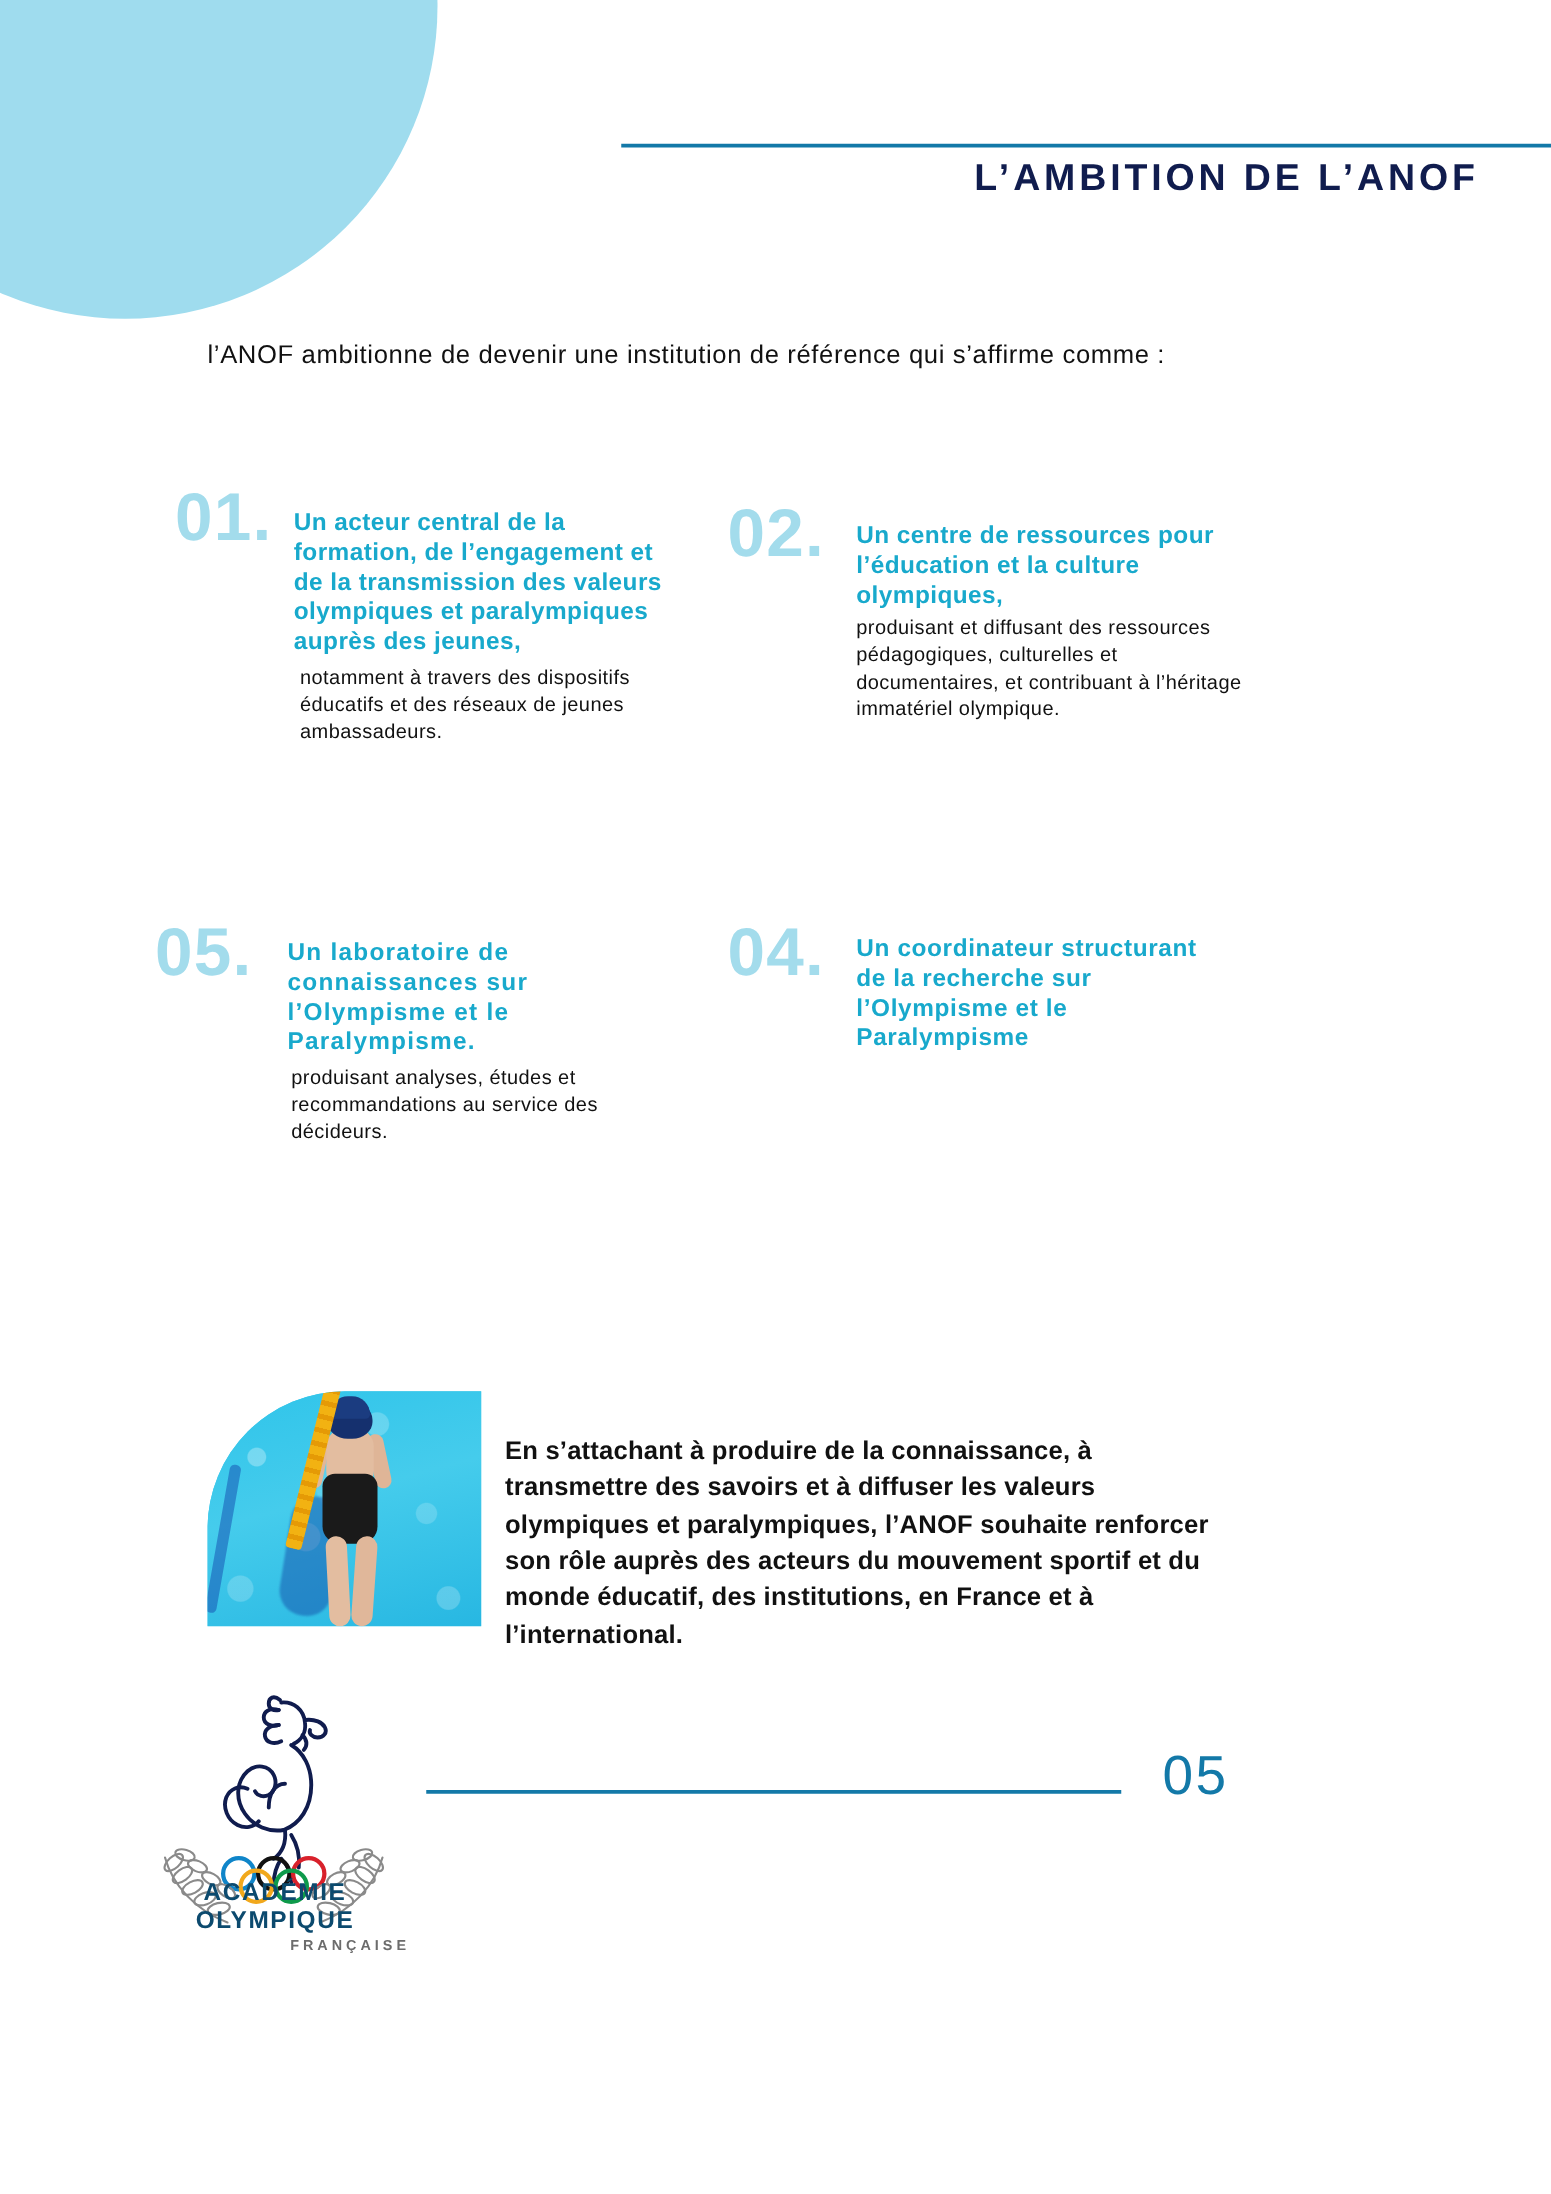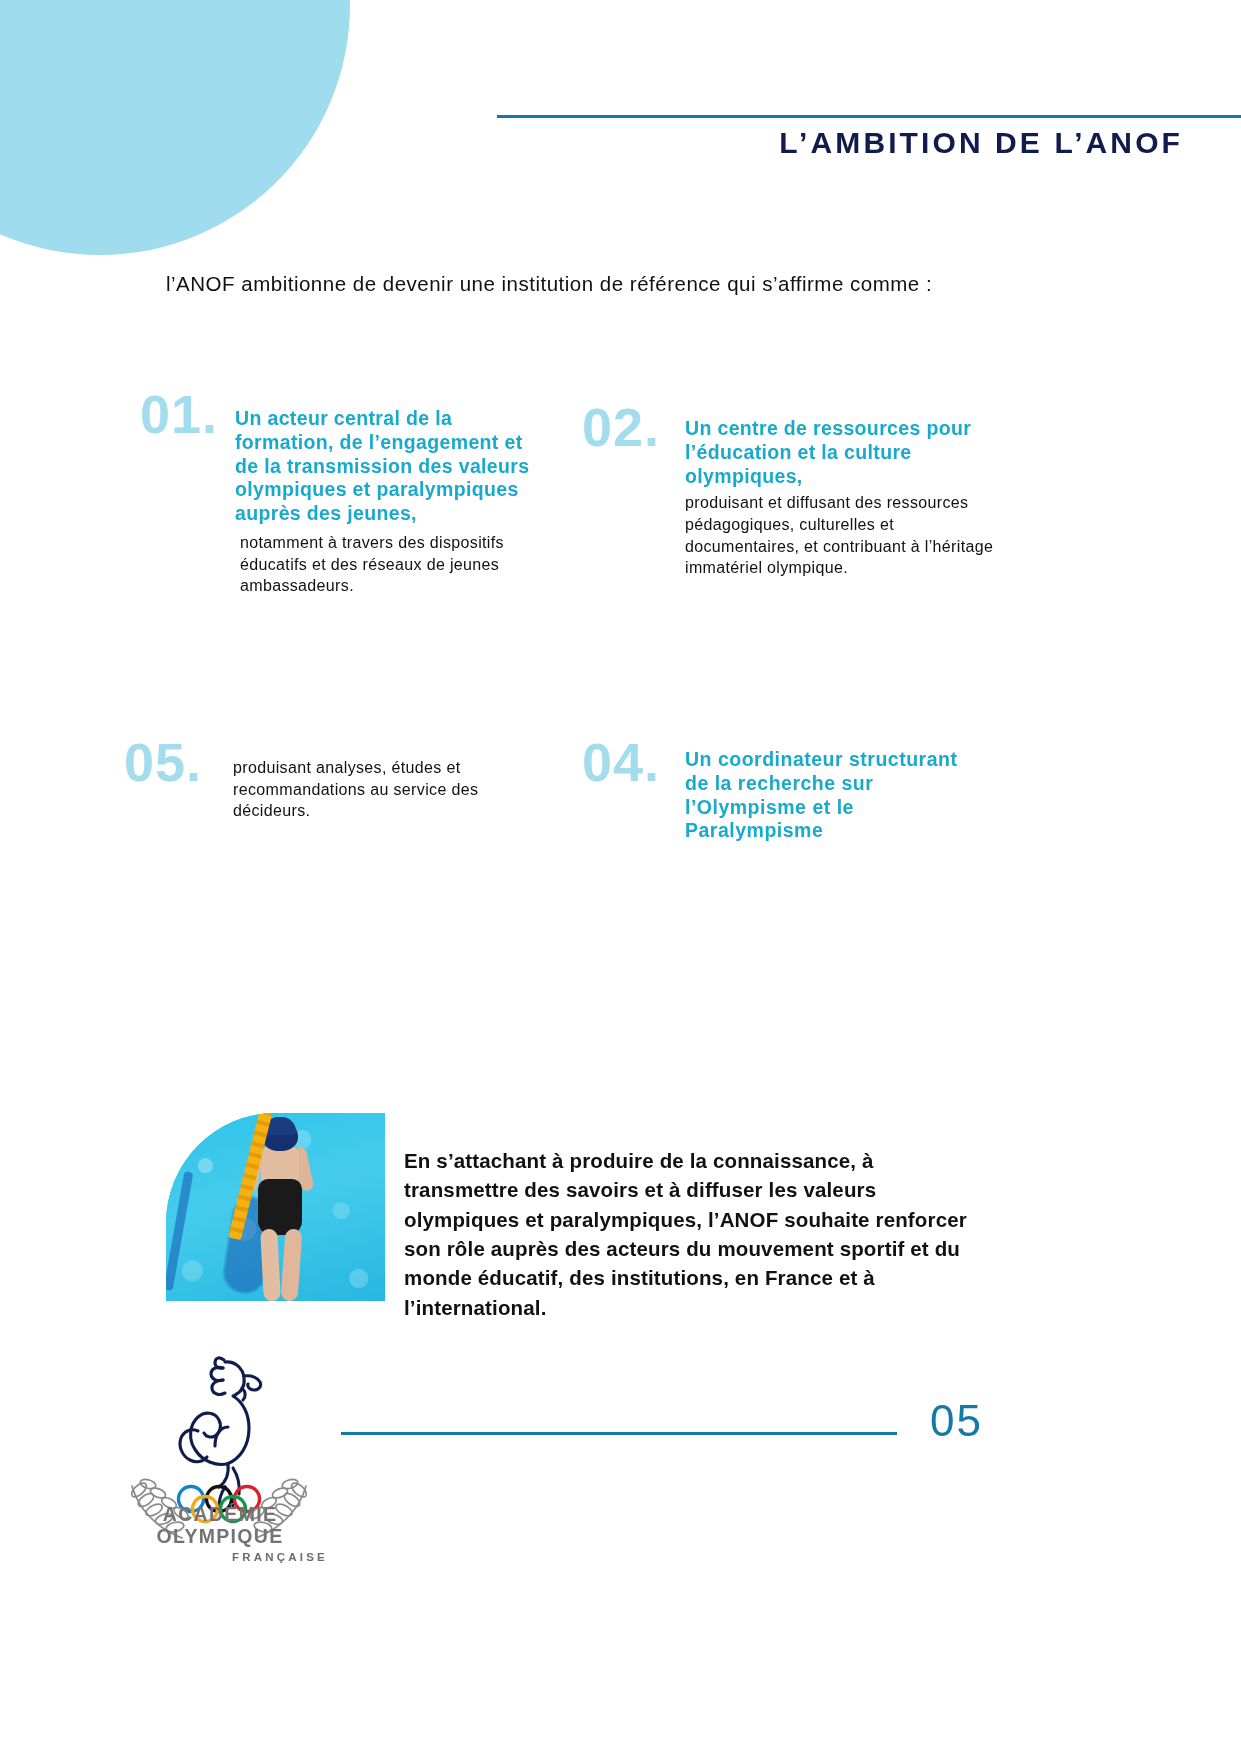--- a/index.html
+++ b/index.html
@@ -295,21 +295,21 @@
   .logo-name {
     position: absolute;
     left: 112px;
     top: 1504px;
     width: 216px;
     text-align: center;
     font-size: 19.5px;
     font-weight: bold;
     letter-spacing: 1.3px;
     line-height: 1.12;
-    color: #737373;
+    color: #0c4a6e;
   }
   .logo-sub {
     position: absolute;
     left: 112px;
     top: 1551px;
     width: 216px;
     text-align: right;
     font-size: 11.5px;
     font-weight: bold;
     letter-spacing: 3.2px;
@@ -340,20 +340,21 @@
     <div class="num">02.</div>
     <div class="body">
       <h3>Un centre de ressources pour l’éducation et la culture olympiques,</h3>
       <p>produisant et diffusant des ressources pédagogiques, culturelles et documentaires, et contribuant à l’héritage immatériel olympique.</p>
     </div>
   </div>
 
   <div class="block" id="block-03">
     <div class="num">05.</div>
     <div class="body">
+      <h3>Un laboratoire de connaissances sur l’Olympisme et le Paralympisme.</h3>
       <p>produisant analyses, études et recommandations au service des décideurs.</p>
     </div>
   </div>
 
   <div class="block" id="block-04">
     <div class="num">04.</div>
     <div class="body">
       <h3>Un coordinateur structurant de la recherche sur l’Olympisme et le Paralympisme</h3>
     </div>
   </div>

